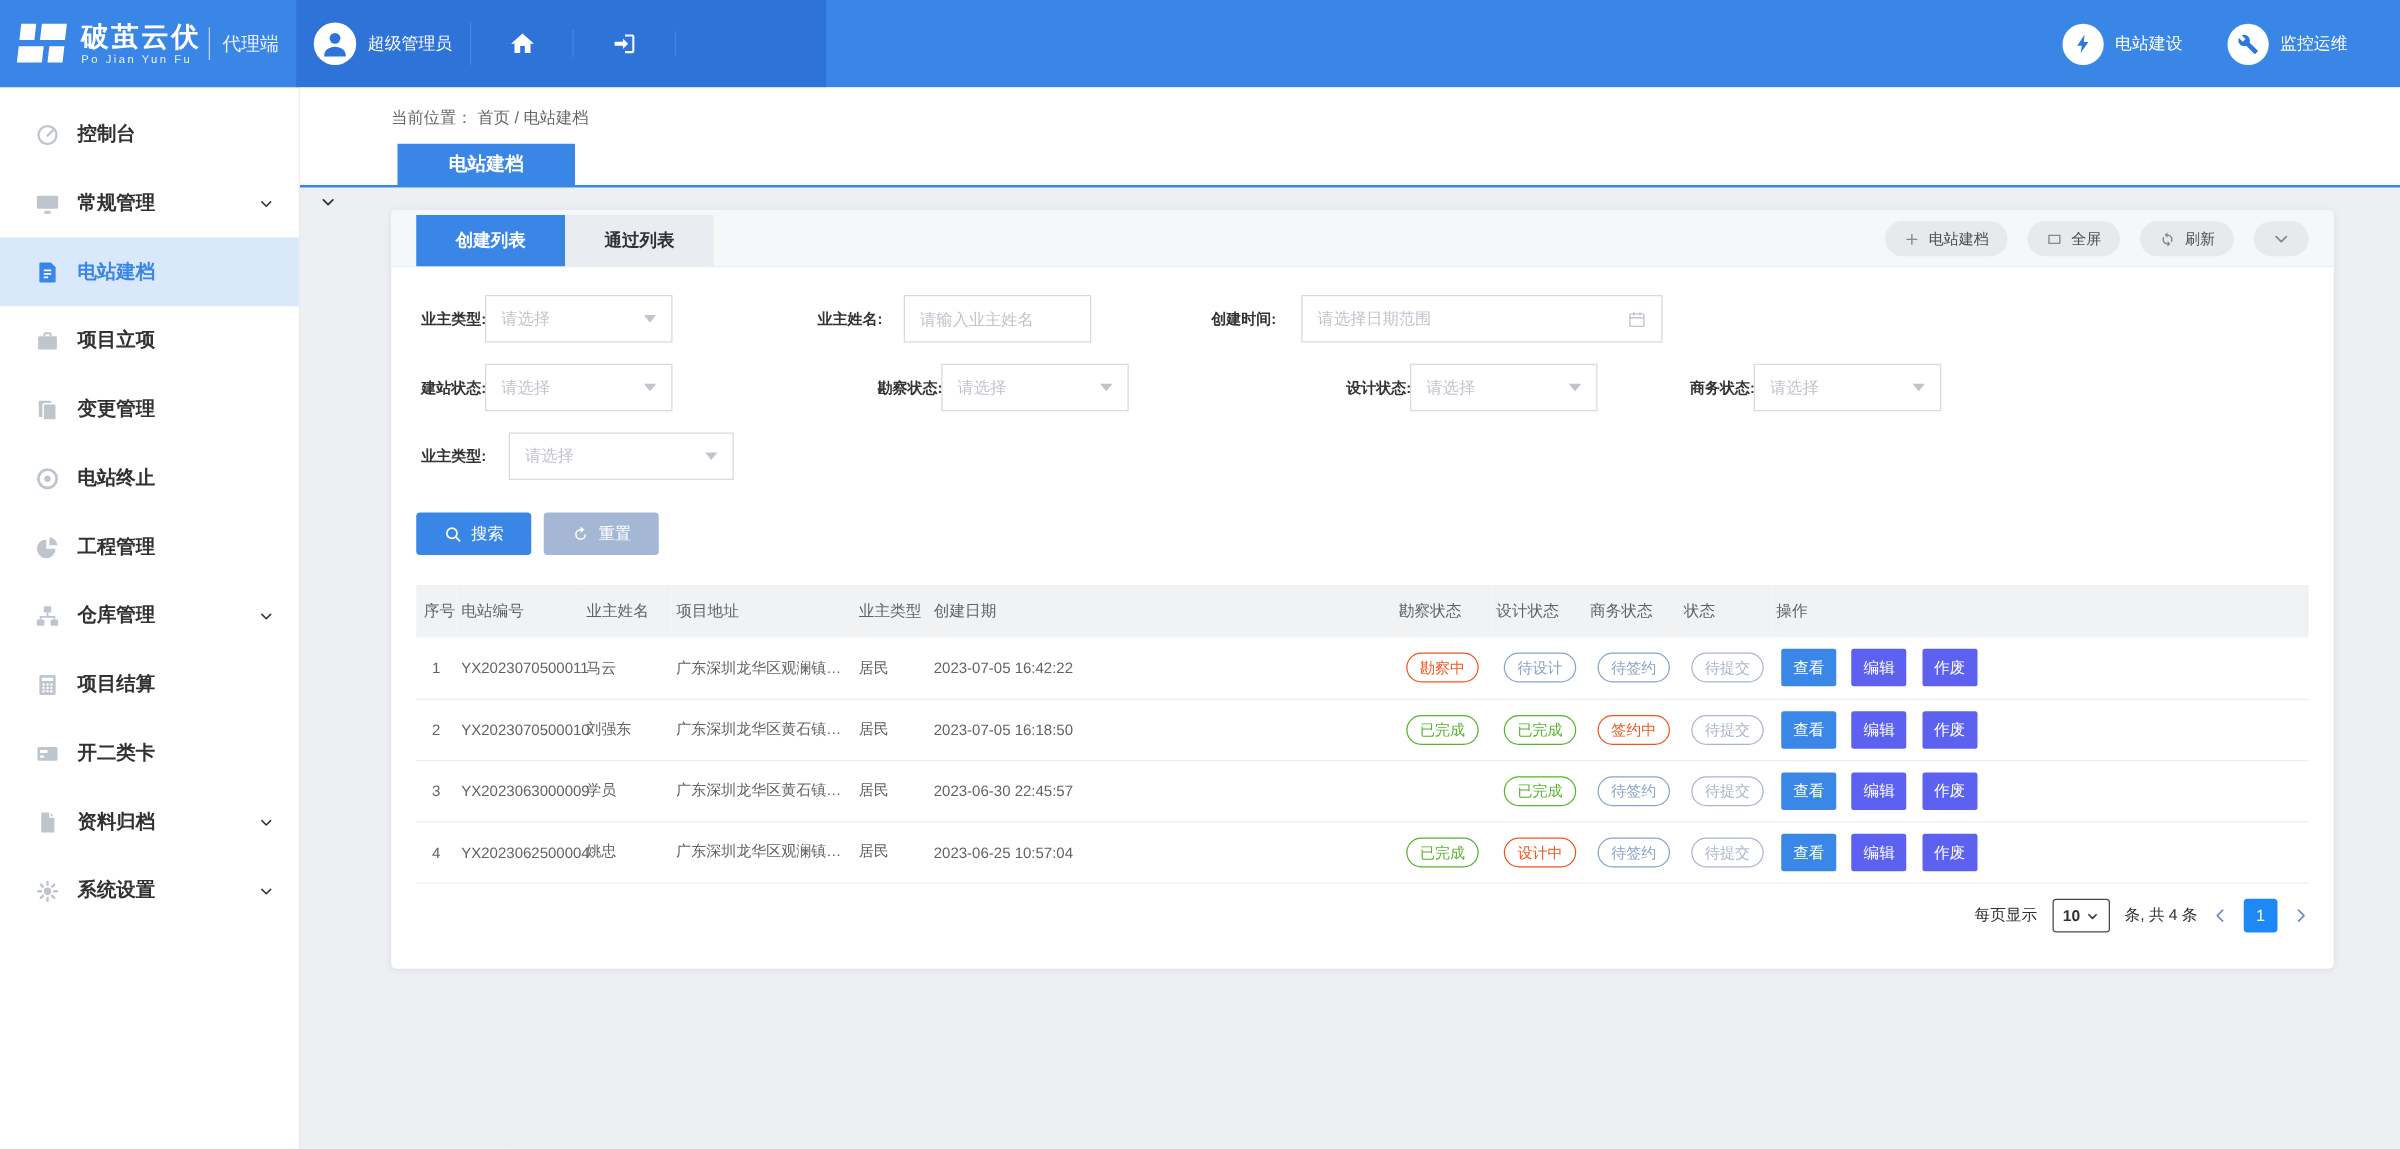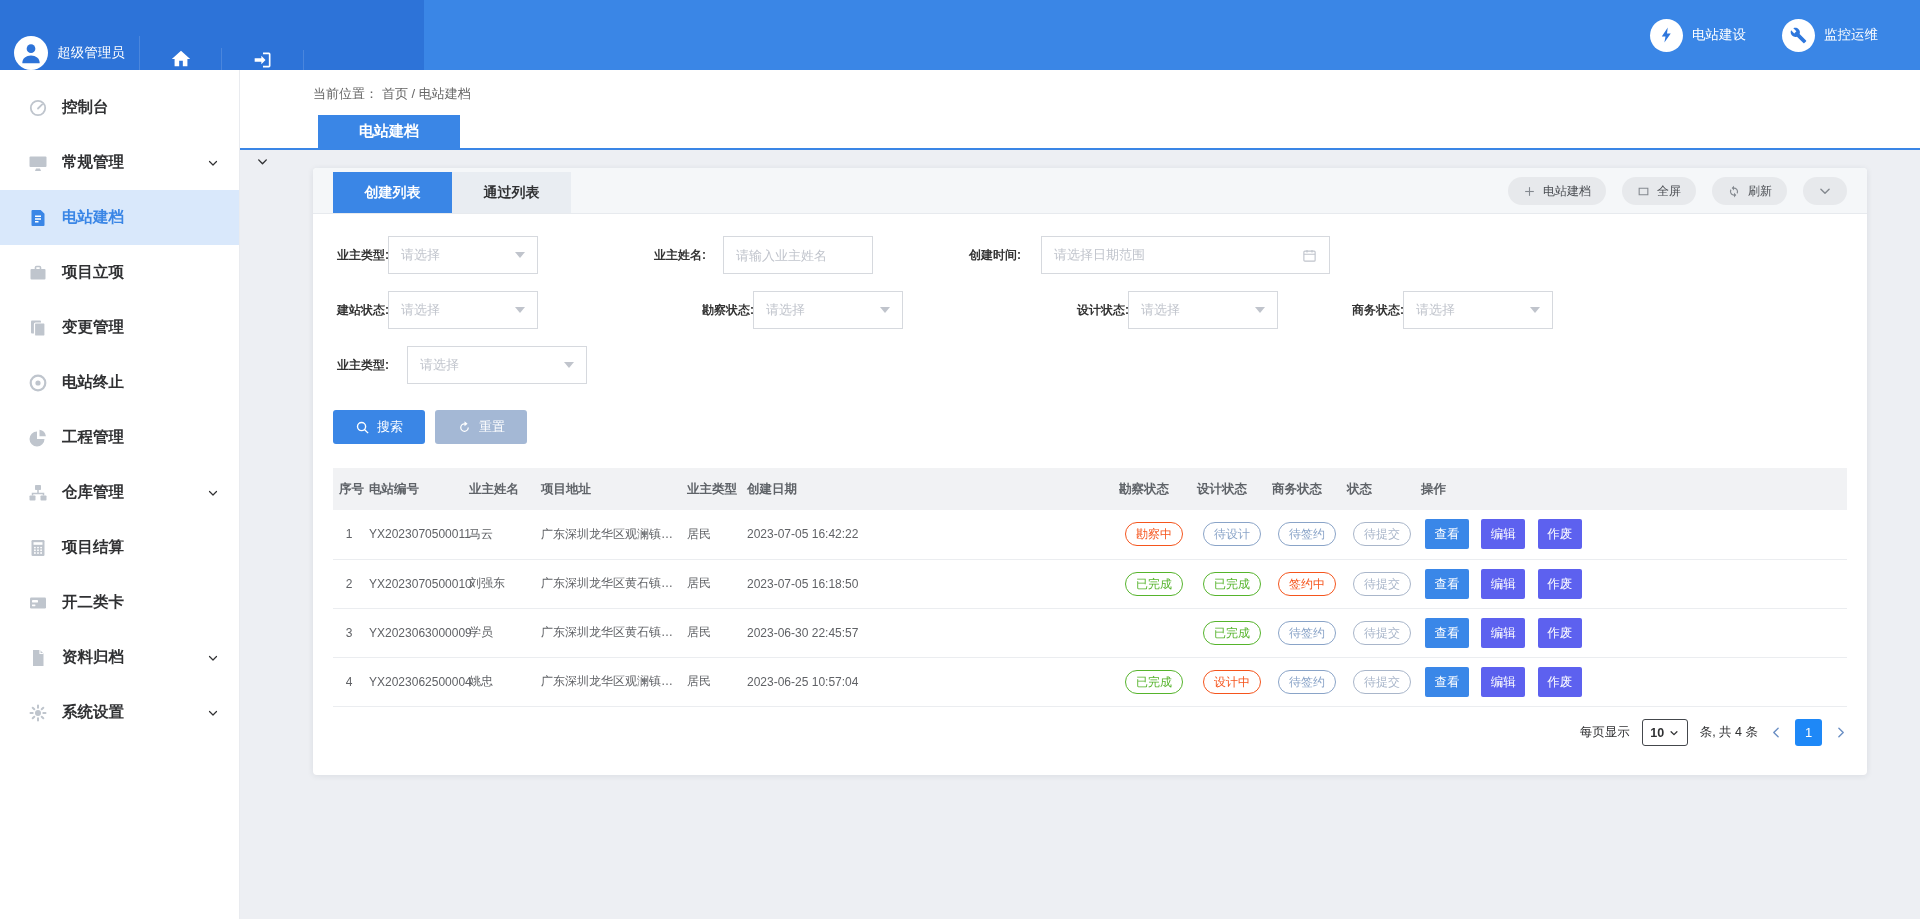--- a/index.html
+++ b/index.html
@@ -9,21 +9,21 @@
   svg{display:block}
 
   
   .topbar{height:70px;background:var(--c-primary,#3a86e6);display:flex;align-items:stretch;color:#fff;flex:none}
   .brand{width:237px;display:flex;align-items:center;padding-left:13px}
   .brand-names{margin-left:8px}
   .brand-cn{font-size:22px;font-weight:bold;letter-spacing:2px;line-height:24px}
   .brand-en{font-size:9px;letter-spacing:2px;opacity:.9}
   .brand-divider{width:1px;height:26px;background:rgba(255,255,255,.65);margin:0 10px 0 6px}
   .brand-portal{font-size:15px;color:#e8f1ff}
-  .user-band{width:424px;background:var(--c-band,#2d73d8);display:flex;align-items:flex-end}
+  .user-band{width:424px;background:var(--c-band,#2d73d8);display:flex;align-items:center}
   .band-cell{display:flex;align-items:center;justify-content:center;border-right:1px solid rgba(255,255,255,.14);cursor:pointer}
   .cell-user{width:140px;gap:9px}
   .cell-home,.cell-logout{width:82px}
   .avatar{width:34px;height:34px;border-radius:50%;background:#fff;display:flex;align-items:center;justify-content:center;overflow:hidden}
   .user-name{font-size:13.5px}
   .topbar-right{flex:1;display:flex;justify-content:flex-end;align-items:center;gap:36px;padding-right:42px}
   .quick{display:flex;align-items:center;gap:9px;font-size:13.5px;cursor:pointer}
   .quick-circle{width:33px;height:33px;border-radius:50%;background:#fff;display:flex;align-items:center;justify-content:center}
 
   
@@ -70,21 +70,21 @@
   .date svg{color:#c0c4cc;flex:none}
 
   .actions{display:flex;margin:26px 16px 0 20px}
   .btn{height:34px;border:none;border-radius:3px;color:#fff;font-size:13px;display:flex;align-items:center;justify-content:center;gap:7px;cursor:pointer;font-family:inherit}
   .btn-search{width:92px;background:var(--c-primary,#3a86e6)}
   .btn-reset{width:92px;background:#a4b8d5;margin-left:10px}
 
   
   .table-wrap{margin:24px 20px 0 20px}
   table{border-collapse:collapse;table-layout:fixed;width:1514px}
-  thead th{background:#f1f2f4;height:42px;font-weight:bold;font-size:12.5px;color:#5f6368;text-align:left;padding-left:4px;white-space:nowrap}
+  thead th{background:#f1f2f4;height:42px;font-weight:normal;font-size:12.5px;color:#5f6368;text-align:left;padding-left:4px;white-space:nowrap}
   tbody td{height:49px;border-bottom:1px solid #ebedf0;font-size:12px;color:#606266;padding-left:4px;white-space:nowrap}
   th.c-no{padding-left:6px}
   td.c-no{text-align:center;padding-left:0}
   .ellip{display:inline-block;max-width:140px;overflow:hidden;text-overflow:ellipsis;white-space:nowrap;vertical-align:middle}
   .badge{display:inline-block;padding:4px 10px;border:1px solid transparent;border-radius:12px;font-size:12px;line-height:14px;background:#fff;margin-left:6px}
   .badge:empty{display:none}
   .badge[data-variant="danger"]{color:var(--c-danger,#f5551d);border-color:var(--c-danger,#f5551d)}
   .badge[data-variant="success"]{color:var(--c-success,#56b42c);border-color:var(--c-success,#56b42c)}
   .badge[data-variant="info"]{color:var(--c-info,#8aa4c8);border-color:var(--c-info,#8aa4c8)}
   .badge[data-variant="muted"]{color:var(--c-muted,#a9b6ca);border-color:var(--c-muted,#a9b6ca)}
@@ -98,20 +98,36 @@
   .pp-select{width:46px;height:27px;border:1px solid #44474c;border-radius:3px;display:flex;align-items:center;justify-content:center;gap:5px;font-weight:bold;cursor:pointer}
   .pg-chevron{color:#6b8fc4;cursor:pointer;display:flex}
   .pg-current{width:27px;height:27px;background:var(--c-page_blue,#1e88f7);color:#fff;border-radius:3px;display:flex;align-items:center;justify-content:center;font-size:13px;cursor:pointer}
 </style>
 </head>
 <body>
 
 <div class="screen">
 
   <header class="topbar">
+    <div class="brand">
+      <span>
+        <svg width="44" height="38" viewBox="0 0 44 38" fill="#fff">
+          <path d="M4 3h12l-1.5 13H2.5z"></path>
+          <path d="M20.5 3h20l-1.5 13h-20z"></path>
+          <path d="M2 21h20l-1.5 13H.5z"></path>
+          <path d="M26.5 21h12L37 34H25z"></path>
+        </svg>
+      </span>
+      <span class="brand-names">
+        <div class="brand-cn">破茧云伏</div>
+        <div class="brand-en">Po Jian Yun Fu</div>
+      </span>
+      <span class="brand-divider"></span>
+      <span class="brand-portal">代理端</span>
+    </div>
 
     <div class="user-band">
       <div class="band-cell cell-user">
         <span class="avatar">
           <svg width="26" height="26" viewBox="0 0 24 24" fill="#2d73d8">
             <circle cx="12" cy="8" r="4"></circle>
             <path d="M4 21c0-4.2 3.6-6.8 8-6.8s8 2.6 8 6.8v.5H4z"></path>
           </svg>
         </span>
         <span class="user-name">超级管理员</span>

